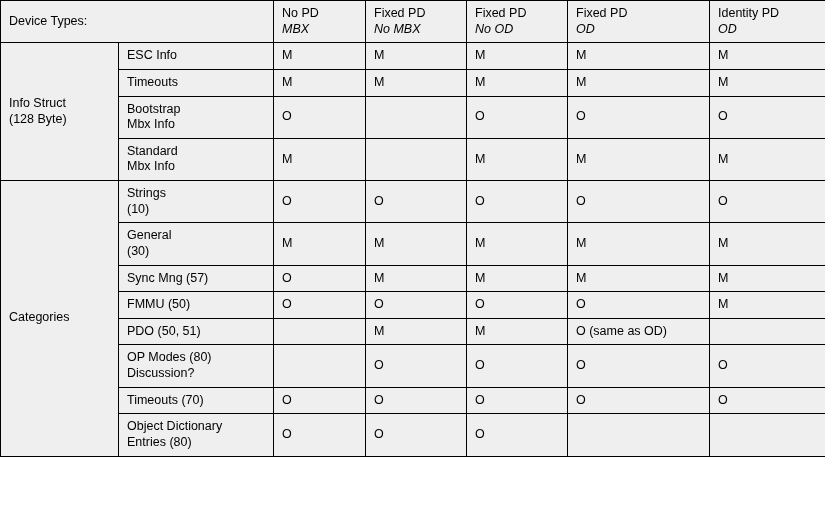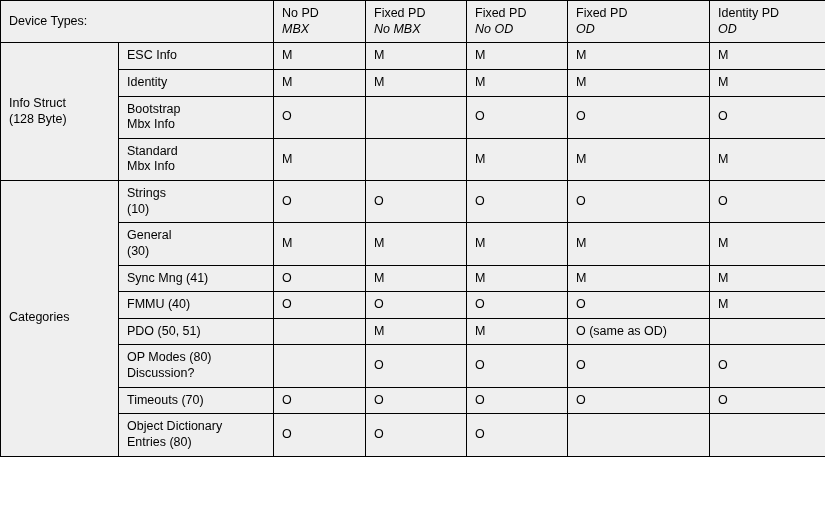--- a/index.html
+++ b/index.html
@@ -112,21 +112,21 @@
         <span class="l2"></span>
       </td>
       <td class="val">M</td>
       <td class="val">M</td>
       <td class="val">M</td>
       <td class="val">M</td>
       <td class="val">M</td>
     </tr>
     <tr>
       <td class="row-label">
-        <span class="l1">Identity</span>
+        <span class="l1">Timeouts</span>
         <span class="l2"></span>
       </td>
       <td class="val">M</td>
       <td class="val">M</td>
       <td class="val">M</td>
       <td class="val">M</td>
       <td class="val">M</td>
     </tr>
     <tr>
       <td class="row-label">
@@ -172,32 +172,32 @@
         <span class="l2">(30)</span>
       </td>
       <td class="val">M</td>
       <td class="val">M</td>
       <td class="val">M</td>
       <td class="val">M</td>
       <td class="val">M</td>
     </tr>
     <tr>
       <td class="row-label">
-        <span class="l1">Sync Mng (41)</span>
-        <span class="l2"></span>
-      </td>
-      <td class="val">O</td>
-      <td class="val">M</td>
-      <td class="val">M</td>
-      <td class="val">M</td>
-      <td class="val">M</td>
-    </tr>
-    <tr>
-      <td class="row-label">
-        <span class="l1">FMMU (40)</span>
+        <span class="l1">Sync Mng (57)</span>
+        <span class="l2"></span>
+      </td>
+      <td class="val">O</td>
+      <td class="val">M</td>
+      <td class="val">M</td>
+      <td class="val">M</td>
+      <td class="val">M</td>
+    </tr>
+    <tr>
+      <td class="row-label">
+        <span class="l1">FMMU (50)</span>
         <span class="l2"></span>
       </td>
       <td class="val">O</td>
       <td class="val">O</td>
       <td class="val">O</td>
       <td class="val">O</td>
       <td class="val">M</td>
     </tr>
     <tr>
       <td class="row-label">

